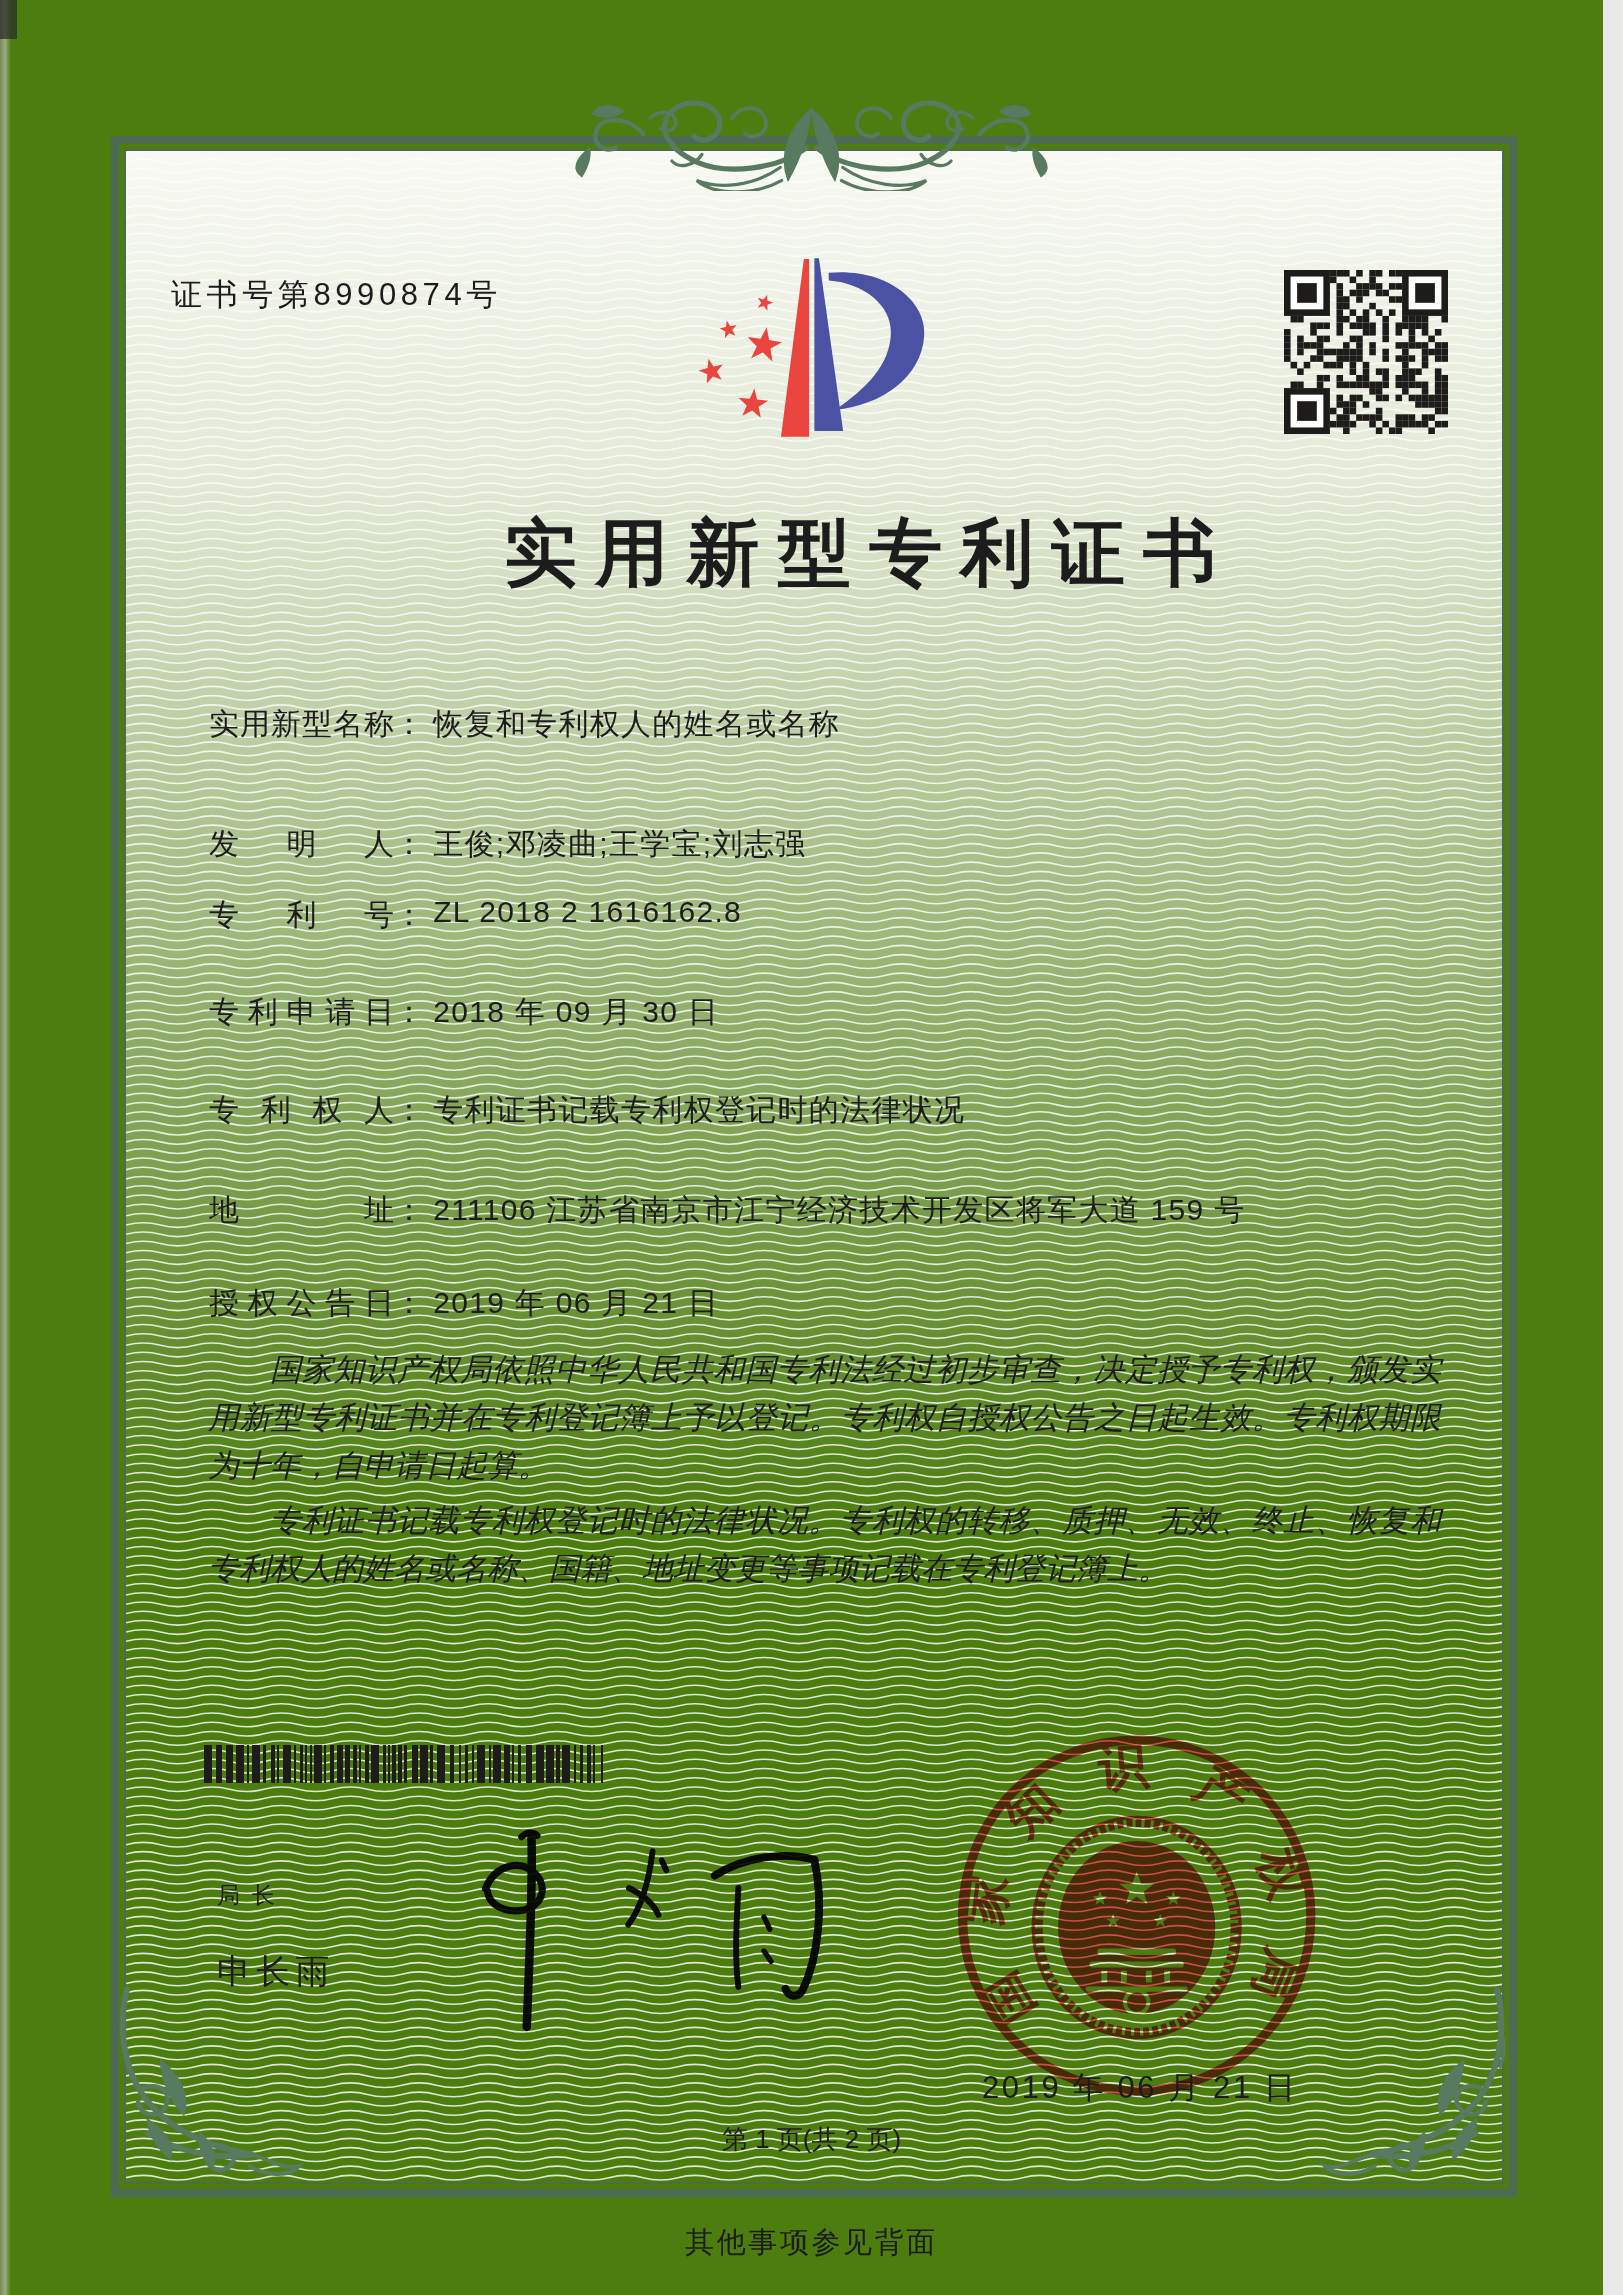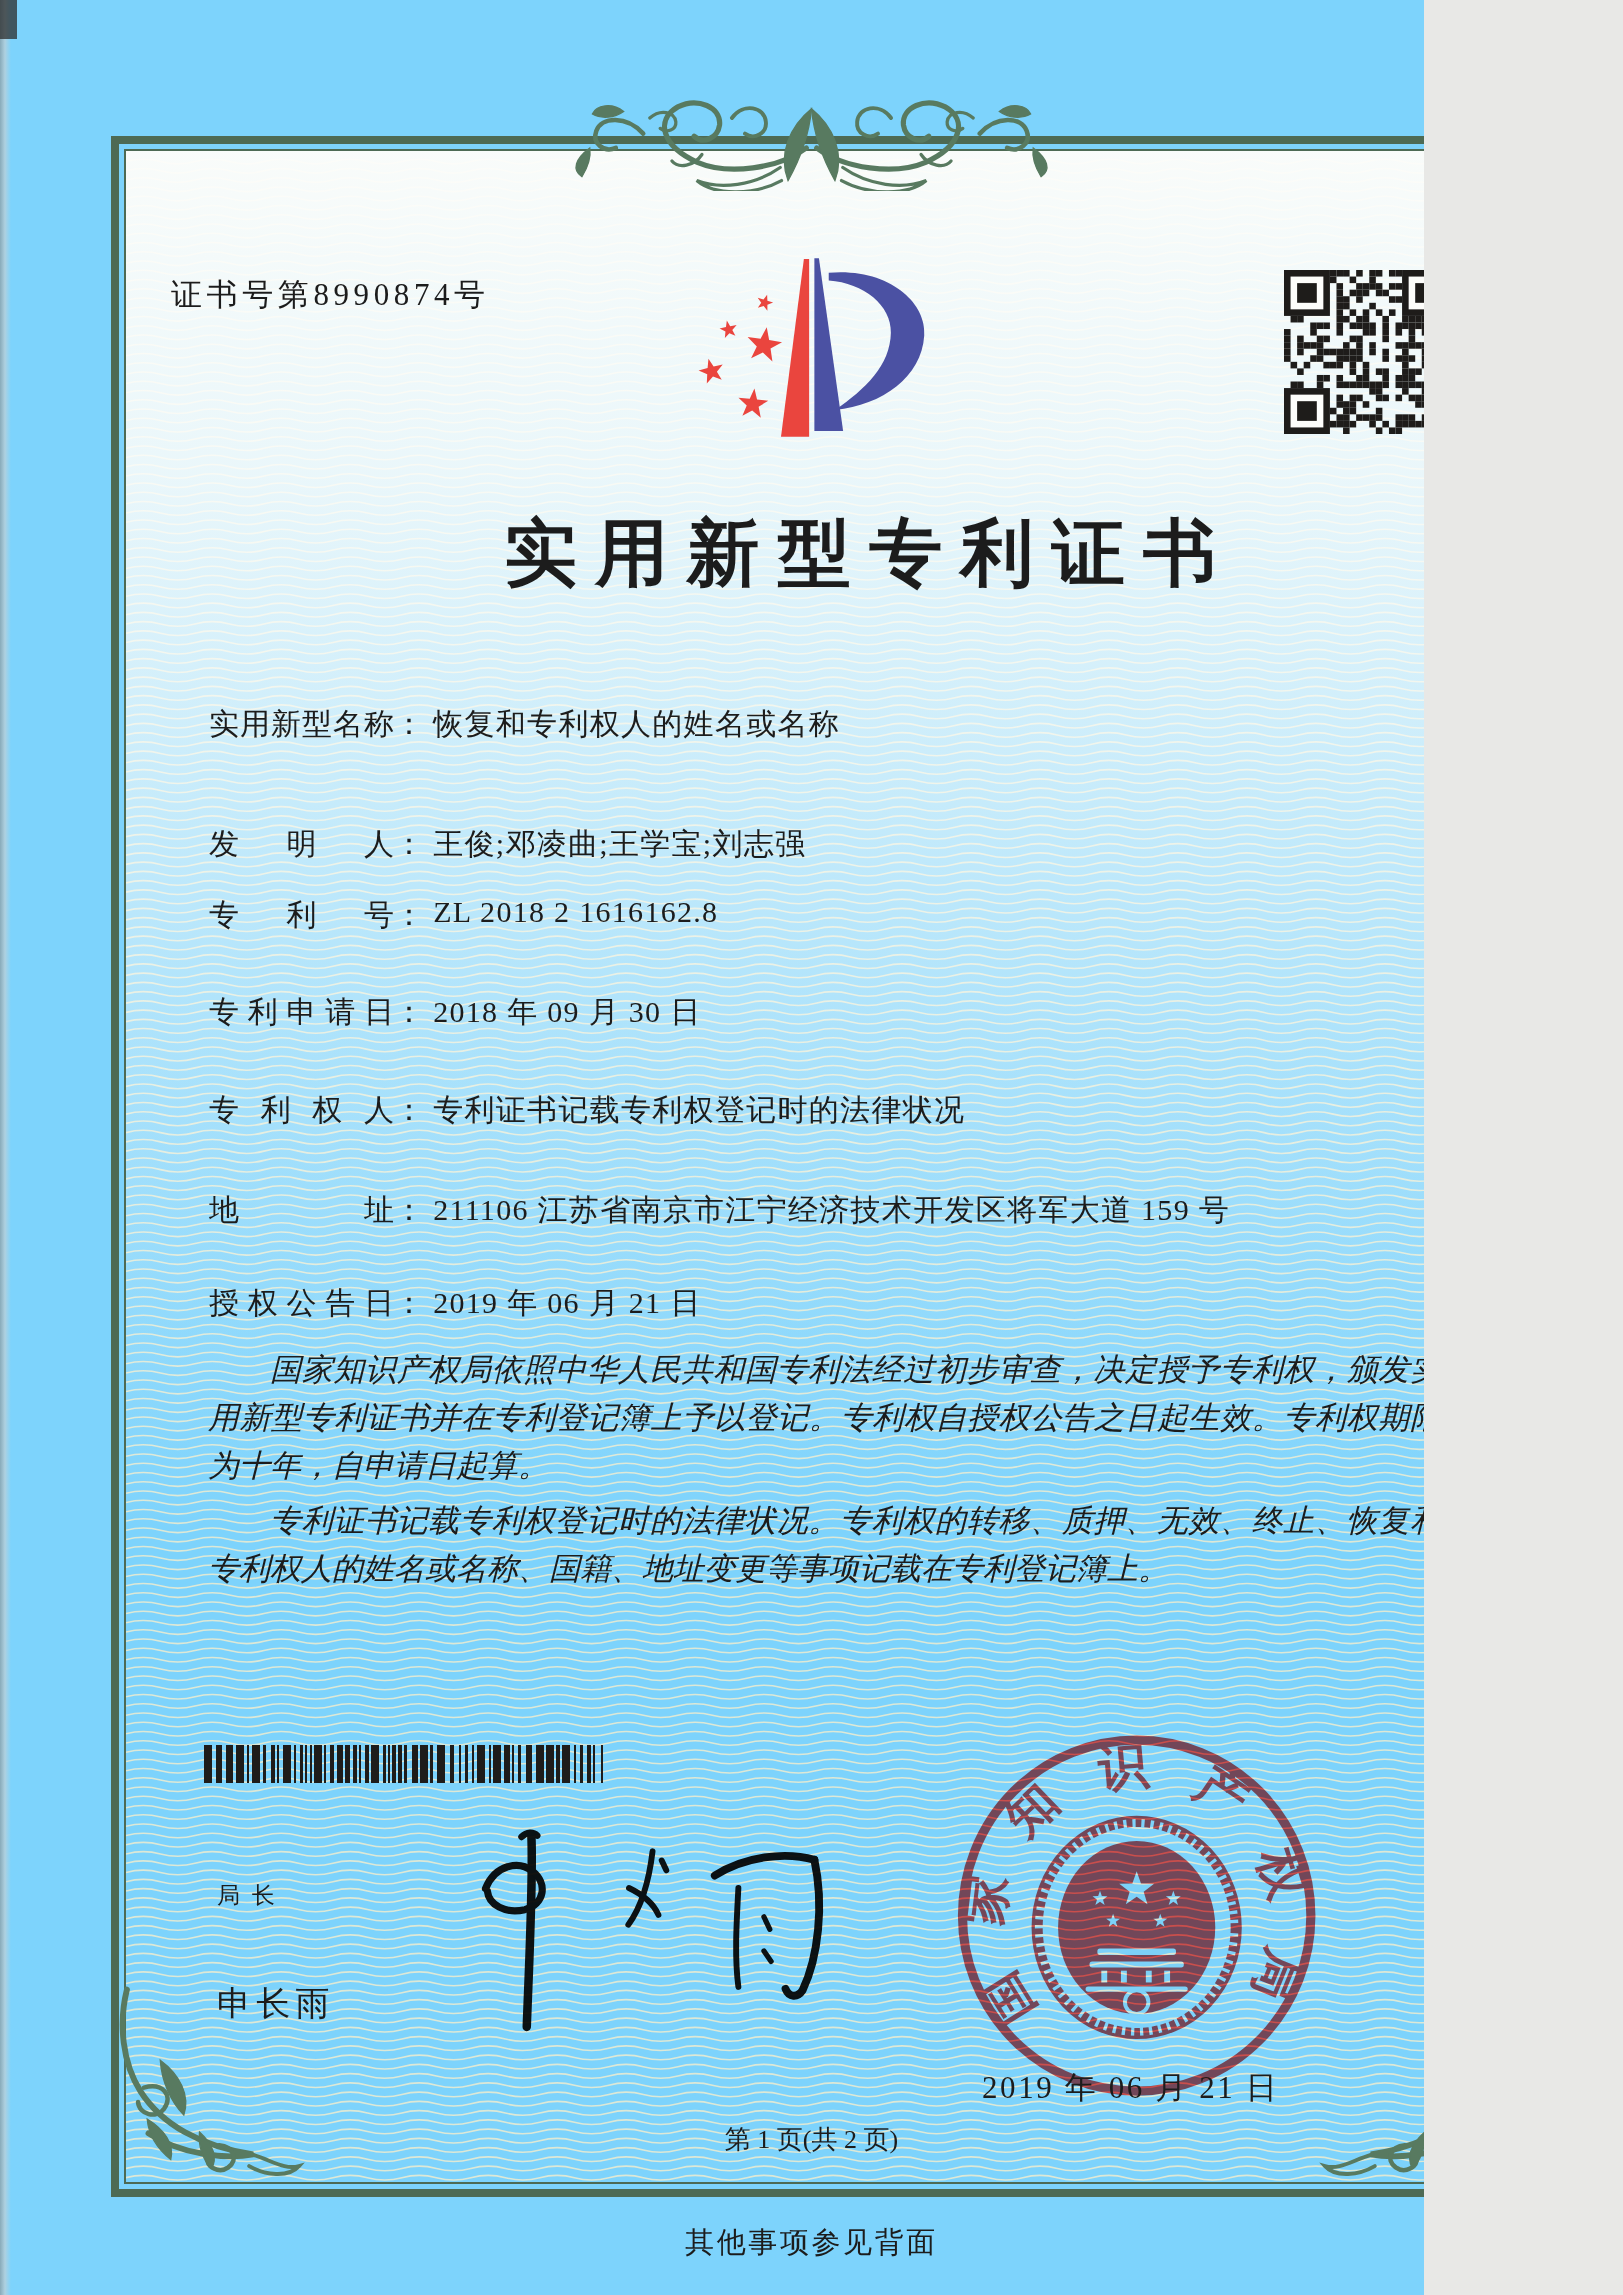--- a/index.html
+++ b/index.html
@@ -5,22 +5,22 @@
   :root{
     --green:#4d6a54;
     --orn:#587a60;
     --red:#e8494d;
     --logored:#ea453e;
     --logoblue:#4b51a3;
     --ink:#1c1c1c;
   }
   html,body{margin:0;padding:0;background:#e8e8e6;}
   #page{
-    position:relative;width:1424px;height:2295px;background:#7dd3fc;overflow:hidden;
-    font-family:Liberation Serif, serif;color:var(--ink);
+    position:relative;width:1603px;height:2295px;background:#4d7c0f;overflow:hidden;
+    font-family:Liberation Sans, sans-serif;color:var(--ink);
   }
   .abs{position:absolute;}
   
   .scan-edge{left:0;top:0;bottom:0;width:10.5px;
     background:linear-gradient(90deg,#8f8f8d,#cfcfcd 45%,rgba(255,255,255,0));opacity:.6;}
   .corner-mark{left:0;top:0;width:17px;height:39px;background:#2c2c2c;opacity:.75;}
   
   .frame{left:111px;top:136px;width:1390px;height:2045px;border:8.5px solid var(--green);}
   .frame-inner{position:absolute;inset:5.2px;border:2.6px solid var(--green);}
   #waves{position:absolute;inset:0;width:100%;height:100%;}
@@ -45,21 +45,21 @@
   .grant2 .f-label{width:183px;}
   
   .paras{left:208px;top:1346px;width:1233px;font-size:31px;line-height:48px;
     text-align:justify;font-style:italic;}
   .paras p{margin:0 0 6.5px 0;text-indent:2em;}
   
   .barcode{left:204px;top:1745px;width:411px;height:38px;display:flex;align-items:stretch;}
   .barcode i{display:block;height:100%;background:#1e1c1a;}
   
   .officer-title{left:217px;top:1880px;font-size:23px;letter-spacing:11.8px;}
-  .officer-name{left:217px;top:1949px;font-size:34px;letter-spacing:5.2px;margin-top:32px;}
+  .officer-name{left:217px;top:1949px;font-size:34px;letter-spacing:5.2px;}
   .signature{left:456px;top:1825px;mix-blend-mode:multiply;}
   
   .seal{left:952px;top:1731px;mix-blend-mode:multiply;opacity:.93;}
   .seal-date{left:982px;top:2067px;width:288px;font-size:31px;letter-spacing:2.6px;
     z-index:5;white-space:nowrap;}
   
   .page-num{left:615px;top:2122px;width:393px;text-align:center;font-size:26px;}
   .back-note{left:615px;top:2223px;width:393px;text-align:center;font-size:29px;letter-spacing:2.6px;}
   svg{display:block;}
 </style>

